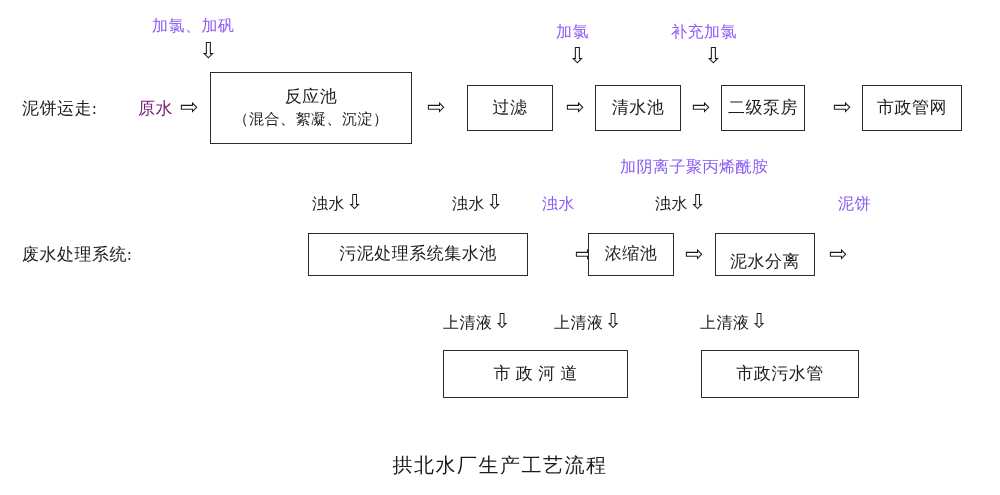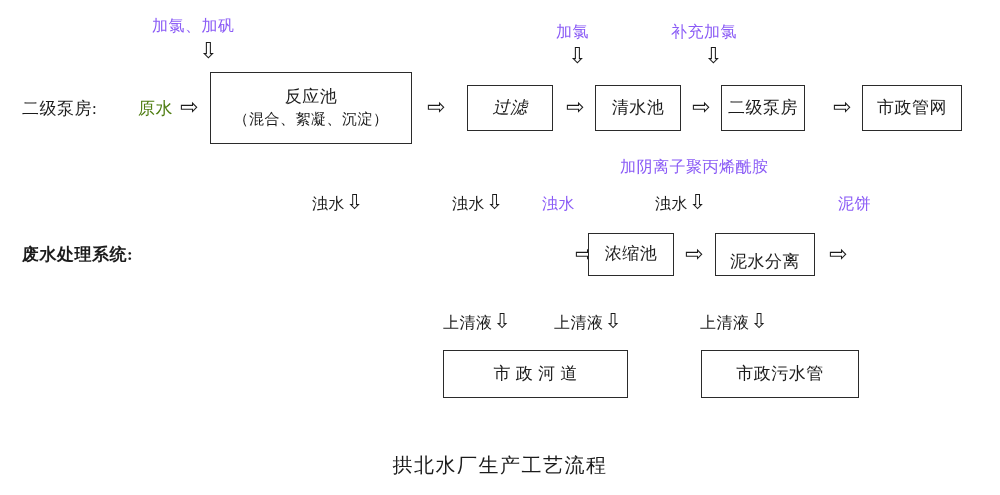--- a/index.html
+++ b/index.html
@@ -48,21 +48,21 @@
     letter-spacing: 0.5px;
     white-space: nowrap;
     color: #8b5cf6;
   }
 
   .plaintext {
     position: absolute;
     font-size: 17px;
     letter-spacing: 0.5px;
     white-space: nowrap;
-    color: #4d7c0f;
+    color: #701a75;
   }
 
   
   .arrow-right {
     position: absolute;
     font-size: 22px;
     line-height: 1;
     color: #1c1c1c;
     font-family: "DejaVu Sans", sans-serif;
     white-space: nowrap;
@@ -111,33 +111,33 @@
 
   <div class="caption" style="left:152px; top:16px;">加氯、加矾</div>
   <div class="arrow-down" style="left:199px; top:40px;">⇩</div>
 
   <div class="caption" style="left:556px; top:22px;">加氯</div>
   <div class="arrow-down" style="left:568px; top:45px;">⇩</div>
 
   <div class="caption" style="left:671px; top:22px;font-family:Liberation Serif, serif;">补充加氯</div>
   <div class="arrow-down" style="left:704px; top:45px;">⇩</div>
 
-  <div class="rowlabel" style="left:22px; top:97px;">二级泵房:</div>
+  <div class="rowlabel" style="left:22px; top:97px;">泥饼运走:</div>
 
   <div class="plaintext" style="left:138px; top:97px;">原水</div>
   <div class="arrow-right" style="left:180px; top:96px;">⇨</div>
 
   <div class="node" style="left:210px; top:72px; width:202px; height:72px;">
     <div>反应池</div>
     <div class="line2">（混合、絮凝、沉淀）</div>
   </div>
 
   <div class="arrow-right" style="left:427px; top:96px;">⇨</div>
 
-  <div class="node" style="left:467px; top:85px; width:86px; height:46px;font-style:italic;">
+  <div class="node" style="left:467px; top:85px; width:86px; height:46px;">
     <div>过滤</div>
   </div>
 
   <div class="arrow-right" style="left:566px; top:96px;">⇨</div>
 
   <div class="node" style="left:595px; top:85px; width:86px; height:46px;">
     <div>清水池</div>
   </div>
 
   <div class="arrow-right" style="left:692px; top:96px;">⇨</div>
@@ -166,22 +166,25 @@
 
   <div class="caption" style="left:542px; top:194px;">浊水</div>
 
   <div class="tag-with-arrow" style="left:655px; top:194px;">
     <span>浊水</span>
     <span class="glyph">⇩</span>
   </div>
 
   <div class="caption" style="left:838px; top:194px;">泥饼</div>
 
-  <div class="rowlabel" style="left:22px; top:243px;font-weight:bold;">废水处理系统:</div>
-
+  <div class="rowlabel" style="left:22px; top:243px;">废水处理系统:</div>
+
+  <div class="node" style="left:308px; top:233px; width:220px; height:43px;">
+    <div>污泥处理系统集水池</div>
+  </div>
 
   <div class="arrow-right" style="left:575px; top:243px;">⇨</div>
 
   <div class="node" style="left:588px; top:233px; width:86px; height:43px;">
     <div>浓缩池</div>
   </div>
 
   <div class="arrow-right" style="left:685px; top:243px;">⇨</div>
 
   <div class="node" style="left:715px; top:233px; width:100px; height:43px;justify-content:flex-end;">

